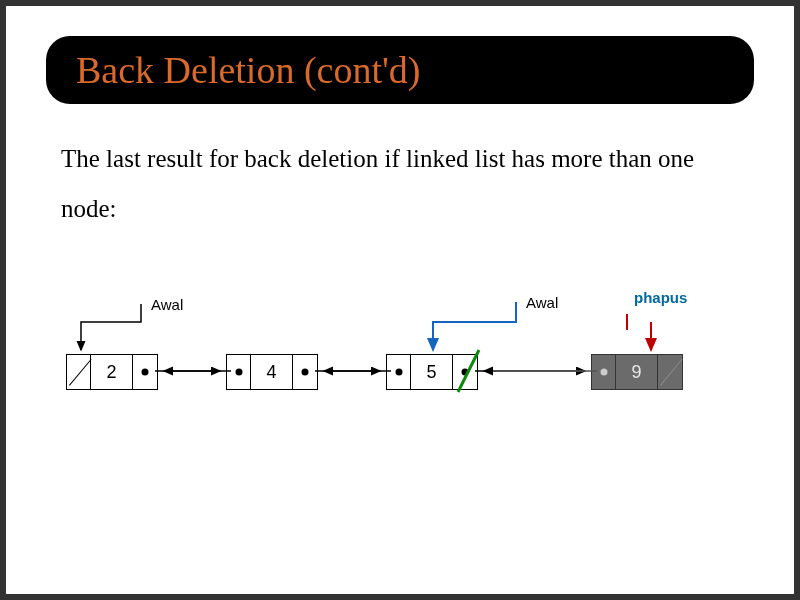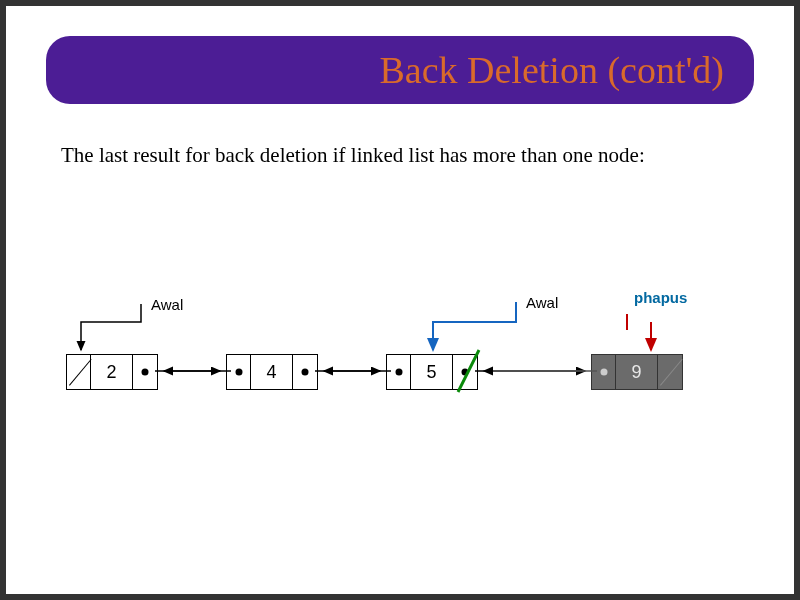--- a/index.html
+++ b/index.html
@@ -11,33 +11,33 @@
   .slide {
     width: 800px;
     height: 600px;
     background: #fff;
     border: 6px solid #333;
     box-sizing: border-box;
     position: relative;
   }
   .title-bar {
     margin: 30px 40px 0 40px;
-    background: #4c1d95;
+    background: #000000;
     border-radius: 24px;
     padding: 12px 30px;
-    text-align: right;
+    text-align: left;
   }
   .title-text {
     color: #d96a2b;
     font-size: 38px;
     font-family: Georgia, 'Times New Roman', serif;
   }
   .body-text {
     margin: 30px 55px 0 55px;
-    font-size: 21px;
+    font-size: 25px;
     line-height: 2.0;
     font-family: Georgia, 'Times New Roman', serif;
     color: #000;
   }
   .diagram {
     position: absolute;
     left: 55px;
     top: 330px;
     width: 700px;
     height: 120px;

